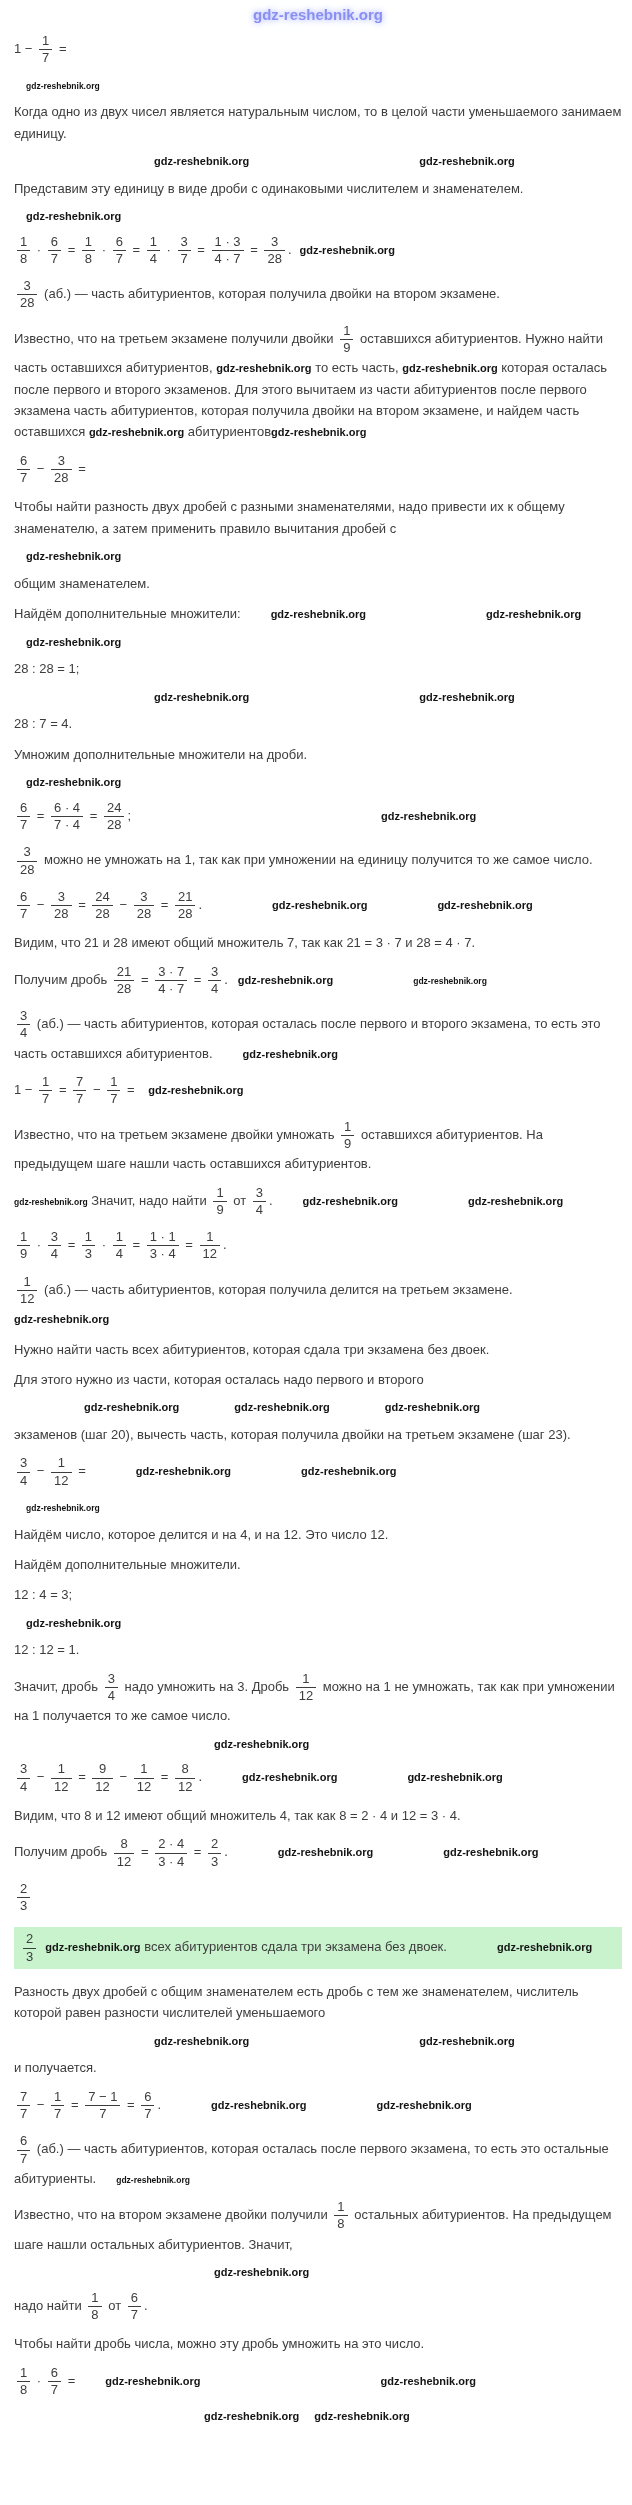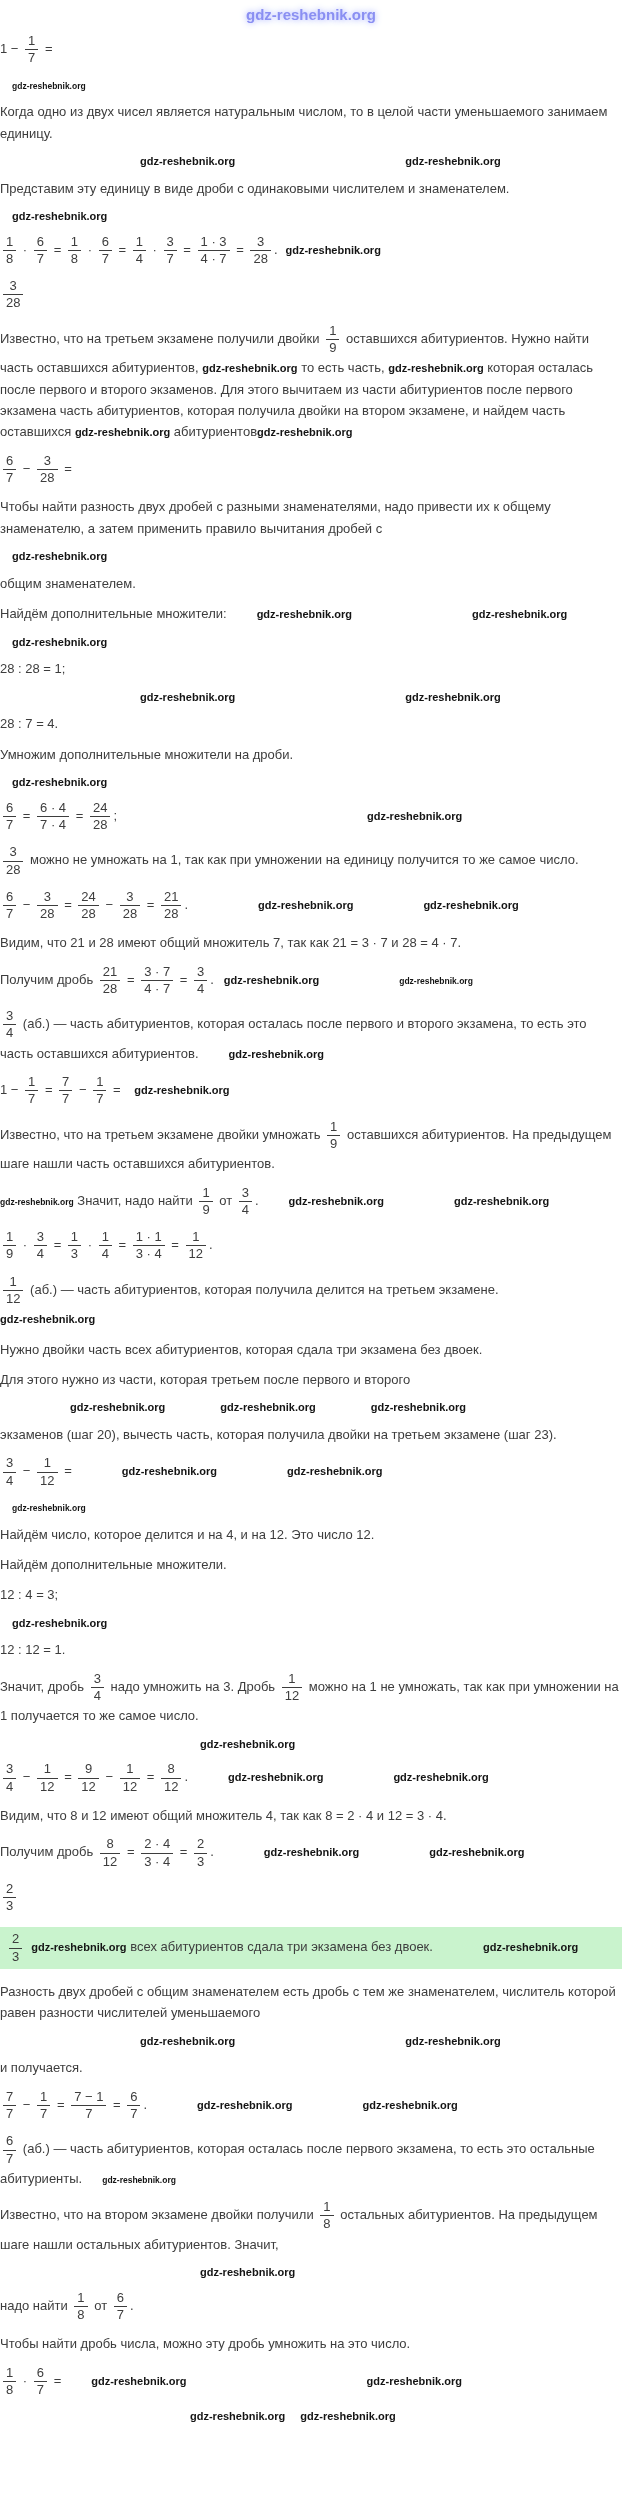--- a/index.html
+++ b/index.html
@@ -1,21 +1,21 @@
 <!DOCTYPE html>
 <html><head>
 <meta charset="utf-8">
 <style>
   html,body { margin:0; padding:0; background:#ffffff; }
   body {
     width:632px; height:2505px; overflow:hidden;
     font-family:"Liberation Sans","DejaVu Sans",sans-serif;
     font-size:13px; color:#3d3d3d;
   }
-  .page { padding:4px 10px 0 0; }
+  .page { padding:4px 10px 0 14px; }
   .top-wm {
     text-align:center; color:#8a8ff2; font-size:15px; font-weight:600;
     text-shadow:0 0 6px rgba(140,150,255,0.85); margin:2px 0 8px;
   }
   .block { margin:9px 0; line-height:1.65; }
   .block.wm-row { margin:2px 0; line-height:1.2; }
   .block.hl { background:#c9f3cd; padding:3px 6px; margin:12px 0; }
   .frac { display:inline-block; vertical-align:middle; text-align:center; line-height:1.25; margin:1px 3px; }
   .frac .num, .frac .den { display:block; padding:0 3px; }
   .frac .den { border-top:1px solid #3d3d3d; }
@@ -30,21 +30,21 @@
 <div class="page">
   <div class="top-wm">gdz-reshebnik.org</div>
   <div>
       <div class="block"><span class="txt">1 − </span><span class="frac"><span class="num">1</span><span class="den">7</span></span><span class="txt"> =</span></div>
       <div class="block wm-row"><span class="sp" style="width: 12px;"></span><span class="wm sm">gdz-reshebnik.org</span></div>
       <div class="block"><span class="txt">Когда одно из двух чисел является натуральным числом, то в целой части уменьшаемого занимаем единицу.</span></div>
       <div class="block wm-row"><span class="sp" style="width: 140px;"></span><span class="wm">gdz-reshebnik.org</span><span class="sp" style="width: 170px;"></span><span class="wm">gdz-reshebnik.org</span></div>
       <div class="block"><span class="txt">Представим эту единицу в виде дроби с одинаковыми числителем и знаменателем.</span></div>
       <div class="block wm-row"><span class="sp" style="width: 12px;"></span><span class="wm">gdz-reshebnik.org</span></div>
       <div class="block"><span class="frac"><span class="num">1</span><span class="den">8</span></span><span class="txt"> · </span><span class="frac"><span class="num">6</span><span class="den">7</span></span><span class="txt"> = </span><span class="frac"><span class="num">1</span><span class="den">8</span></span><span class="txt"> · </span><span class="frac"><span class="num">6</span><span class="den">7</span></span><span class="txt"> = </span><span class="frac"><span class="num">1</span><span class="den">4</span></span><span class="txt"> · </span><span class="frac"><span class="num">3</span><span class="den">7</span></span><span class="txt"> = </span><span class="frac"><span class="num">1 · 3</span><span class="den">4 · 7</span></span><span class="txt"> = </span><span class="frac"><span class="num">3</span><span class="den">28</span></span><span class="txt">.</span><span class="sp" style="width: 8px;"></span><span class="wm">gdz-reshebnik.org</span></div>
-      <div class="block"><span class="frac"><span class="num">3</span><span class="den">28</span></span></div>
+      <div class="block"><span class="frac"><span class="num">3</span><span class="den">28</span></span><span class="txt"> (аб.) — часть абитуриентов, которая получила двойки на втором экзамене.</span></div>
       <div class="block"><span class="txt">Известно, что на третьем экзамене получили двойки </span><span class="frac"><span class="num">1</span><span class="den">9</span></span><span class="txt"> оставшихся абитуриентов. Нужно найти часть оставшихся абитуриентов, </span><span class="wm">gdz-reshebnik.org</span><span class="txt"> то есть часть, </span><span class="wm">gdz-reshebnik.org</span><span class="txt"> которая осталась после первого и второго экзаменов. Для этого вычитаем из части абитуриентов после первого экзамена часть абитуриентов, которая получила двойки на втором экзамене, и найдем часть оставшихся </span><span class="wm">gdz-reshebnik.org</span><span class="txt"> абитуриентов</span><span class="wm">gdz-reshebnik.org</span></div>
       <div class="block"><span class="frac"><span class="num">6</span><span class="den">7</span></span><span class="txt"> − </span><span class="frac"><span class="num">3</span><span class="den">28</span></span><span class="txt"> =</span></div>
       <div class="block"><span class="txt">Чтобы найти разность двух дробей с разными знаменателями, надо привести их к общему знаменателю, а затем применить правило вычитания дробей с</span></div>
       <div class="block wm-row"><span class="sp" style="width: 12px;"></span><span class="wm">gdz-reshebnik.org</span></div>
       <div class="block"><span class="txt">общим знаменателем.</span></div>
       <div class="block"><span class="txt">Найдём дополнительные множители:</span><span class="sp" style="width: 30px;"></span><span class="wm">gdz-reshebnik.org</span><span class="sp" style="width: 120px;"></span><span class="wm">gdz-reshebnik.org</span></div>
       <div class="block wm-row"><span class="sp" style="width: 12px;"></span><span class="wm">gdz-reshebnik.org</span></div>
       <div class="block"><span class="txt">28 : 28 = 1;</span></div>
       <div class="block wm-row"><span class="sp" style="width: 140px;"></span><span class="wm">gdz-reshebnik.org</span><span class="sp" style="width: 170px;"></span><span class="wm">gdz-reshebnik.org</span></div>
       <div class="block"><span class="txt">28 : 7 = 4.</span></div>
@@ -54,22 +54,22 @@
       <div class="block"><span class="frac"><span class="num">3</span><span class="den">28</span></span><span class="txt"> можно не умножать на 1, так как при умножении на единицу получится то же самое число.</span></div>
       <div class="block"><span class="frac"><span class="num">6</span><span class="den">7</span></span><span class="txt"> − </span><span class="frac"><span class="num">3</span><span class="den">28</span></span><span class="txt"> = </span><span class="frac"><span class="num">24</span><span class="den">28</span></span><span class="txt"> − </span><span class="frac"><span class="num">3</span><span class="den">28</span></span><span class="txt"> = </span><span class="frac"><span class="num">21</span><span class="den">28</span></span><span class="txt">.</span><span class="sp" style="width: 70px;"></span><span class="wm">gdz-reshebnik.org</span><span class="sp" style="width: 70px;"></span><span class="wm">gdz-reshebnik.org</span></div>
       <div class="block"><span class="txt">Видим, что 21 и 28 имеют общий множитель 7, так как 21 = 3 · 7 и 28 = 4 · 7.</span></div>
       <div class="block"><span class="txt">Получим дробь </span><span class="frac"><span class="num">21</span><span class="den">28</span></span><span class="txt"> = </span><span class="frac"><span class="num">3 · 7</span><span class="den">4 · 7</span></span><span class="txt"> = </span><span class="frac"><span class="num">3</span><span class="den">4</span></span><span class="txt">.</span><span class="sp" style="width: 10px;"></span><span class="wm">gdz-reshebnik.org</span><span class="sp" style="width: 80px;"></span><span class="wm sm">gdz-reshebnik.org</span></div>
       <div class="block"><span class="frac"><span class="num">3</span><span class="den">4</span></span><span class="txt"> (аб.) — часть абитуриентов, которая осталась после первого и второго экзамена, то есть это часть оставшихся абитуриентов.</span><span class="sp" style="width: 30px;"></span><span class="wm">gdz-reshebnik.org</span></div>
       <div class="block"><span class="txt">1 − </span><span class="frac"><span class="num">1</span><span class="den">7</span></span><span class="txt"> = </span><span class="frac"><span class="num">7</span><span class="den">7</span></span><span class="txt"> − </span><span class="frac"><span class="num">1</span><span class="den">7</span></span><span class="txt"> = </span><span class="sp" style="width: 10px;"></span><span class="wm">gdz-reshebnik.org</span></div>
       <div class="block"><span class="txt">Известно, что на третьем экзамене двойки умножать </span><span class="frac"><span class="num">1</span><span class="den">9</span></span><span class="txt"> оставшихся абитуриентов. На предыдущем шаге нашли часть оставшихся абитуриентов.</span></div>
       <div class="block"><span class="wm sm">gdz-reshebnik.org</span><span class="txt"> Значит, надо найти </span><span class="frac"><span class="num">1</span><span class="den">9</span></span><span class="txt"> от </span><span class="frac"><span class="num">3</span><span class="den">4</span></span><span class="txt">.</span><span class="sp" style="width: 30px;"></span><span class="wm">gdz-reshebnik.org</span><span class="sp" style="width: 70px;"></span><span class="wm">gdz-reshebnik.org</span></div>
       <div class="block"><span class="frac"><span class="num">1</span><span class="den">9</span></span><span class="txt"> · </span><span class="frac"><span class="num">3</span><span class="den">4</span></span><span class="txt"> = </span><span class="frac"><span class="num">1</span><span class="den">3</span></span><span class="txt"> · </span><span class="frac"><span class="num">1</span><span class="den">4</span></span><span class="txt"> = </span><span class="frac"><span class="num">1 · 1</span><span class="den">3 · 4</span></span><span class="txt"> = </span><span class="frac"><span class="num">1</span><span class="den">12</span></span><span class="txt">.</span></div>
       <div class="block"><span class="frac"><span class="num">1</span><span class="den">12</span></span><span class="txt"> (аб.) — часть абитуриентов, которая получила делится на третьем экзамене.</span><span class="sp" style="width: 40px;"></span><span class="wm">gdz-reshebnik.org</span></div>
-      <div class="block"><span class="txt">Нужно двойки часть всех абитуриентов, которая сдала три экзамена без двоек.</span></div>
-      <div class="block"><span class="txt">Для этого нужно из части, которая третьем после первого и второго</span></div>
+      <div class="block"><span class="txt">Нужно найти часть всех абитуриентов, которая сдала три экзамена без двоек.</span></div>
+      <div class="block"><span class="txt">Для этого нужно из части, которая осталась надо первого и второго</span></div>
       <div class="block wm-row"><span class="sp" style="width: 70px;"></span><span class="wm">gdz-reshebnik.org</span><span class="sp" style="width: 55px;"></span><span class="wm">gdz-reshebnik.org</span><span class="sp" style="width: 55px;"></span><span class="wm">gdz-reshebnik.org</span></div>
       <div class="block"><span class="txt">экзаменов (шаг 20), вычесть часть, которая получила двойки на третьем экзамене (шаг 23).</span></div>
       <div class="block"><span class="frac"><span class="num">3</span><span class="den">4</span></span><span class="txt"> − </span><span class="frac"><span class="num">1</span><span class="den">12</span></span><span class="txt"> =</span><span class="sp" style="width: 50px;"></span><span class="wm">gdz-reshebnik.org</span><span class="sp" style="width: 70px;"></span><span class="wm">gdz-reshebnik.org</span></div>
       <div class="block wm-row"><span class="sp" style="width: 12px;"></span><span class="wm sm">gdz-reshebnik.org</span></div>
       <div class="block"><span class="txt">Найдём число, которое делится и на 4, и на 12. Это число 12.</span></div>
       <div class="block"><span class="txt">Найдём дополнительные множители.</span></div>
       <div class="block"><span class="txt">12 : 4 = 3;</span></div>
       <div class="block wm-row"><span class="sp" style="width: 12px;"></span><span class="wm">gdz-reshebnik.org</span></div>
       <div class="block"><span class="txt">12 : 12 = 1.</span></div>
       <div class="block"><span class="txt">Значит, дробь </span><span class="frac"><span class="num">3</span><span class="den">4</span></span><span class="txt"> надо умножить на 3. Дробь </span><span class="frac"><span class="num">1</span><span class="den">12</span></span><span class="txt"> можно на 1 не умножать, так как при умножении на 1 получается то же самое число.</span></div>

